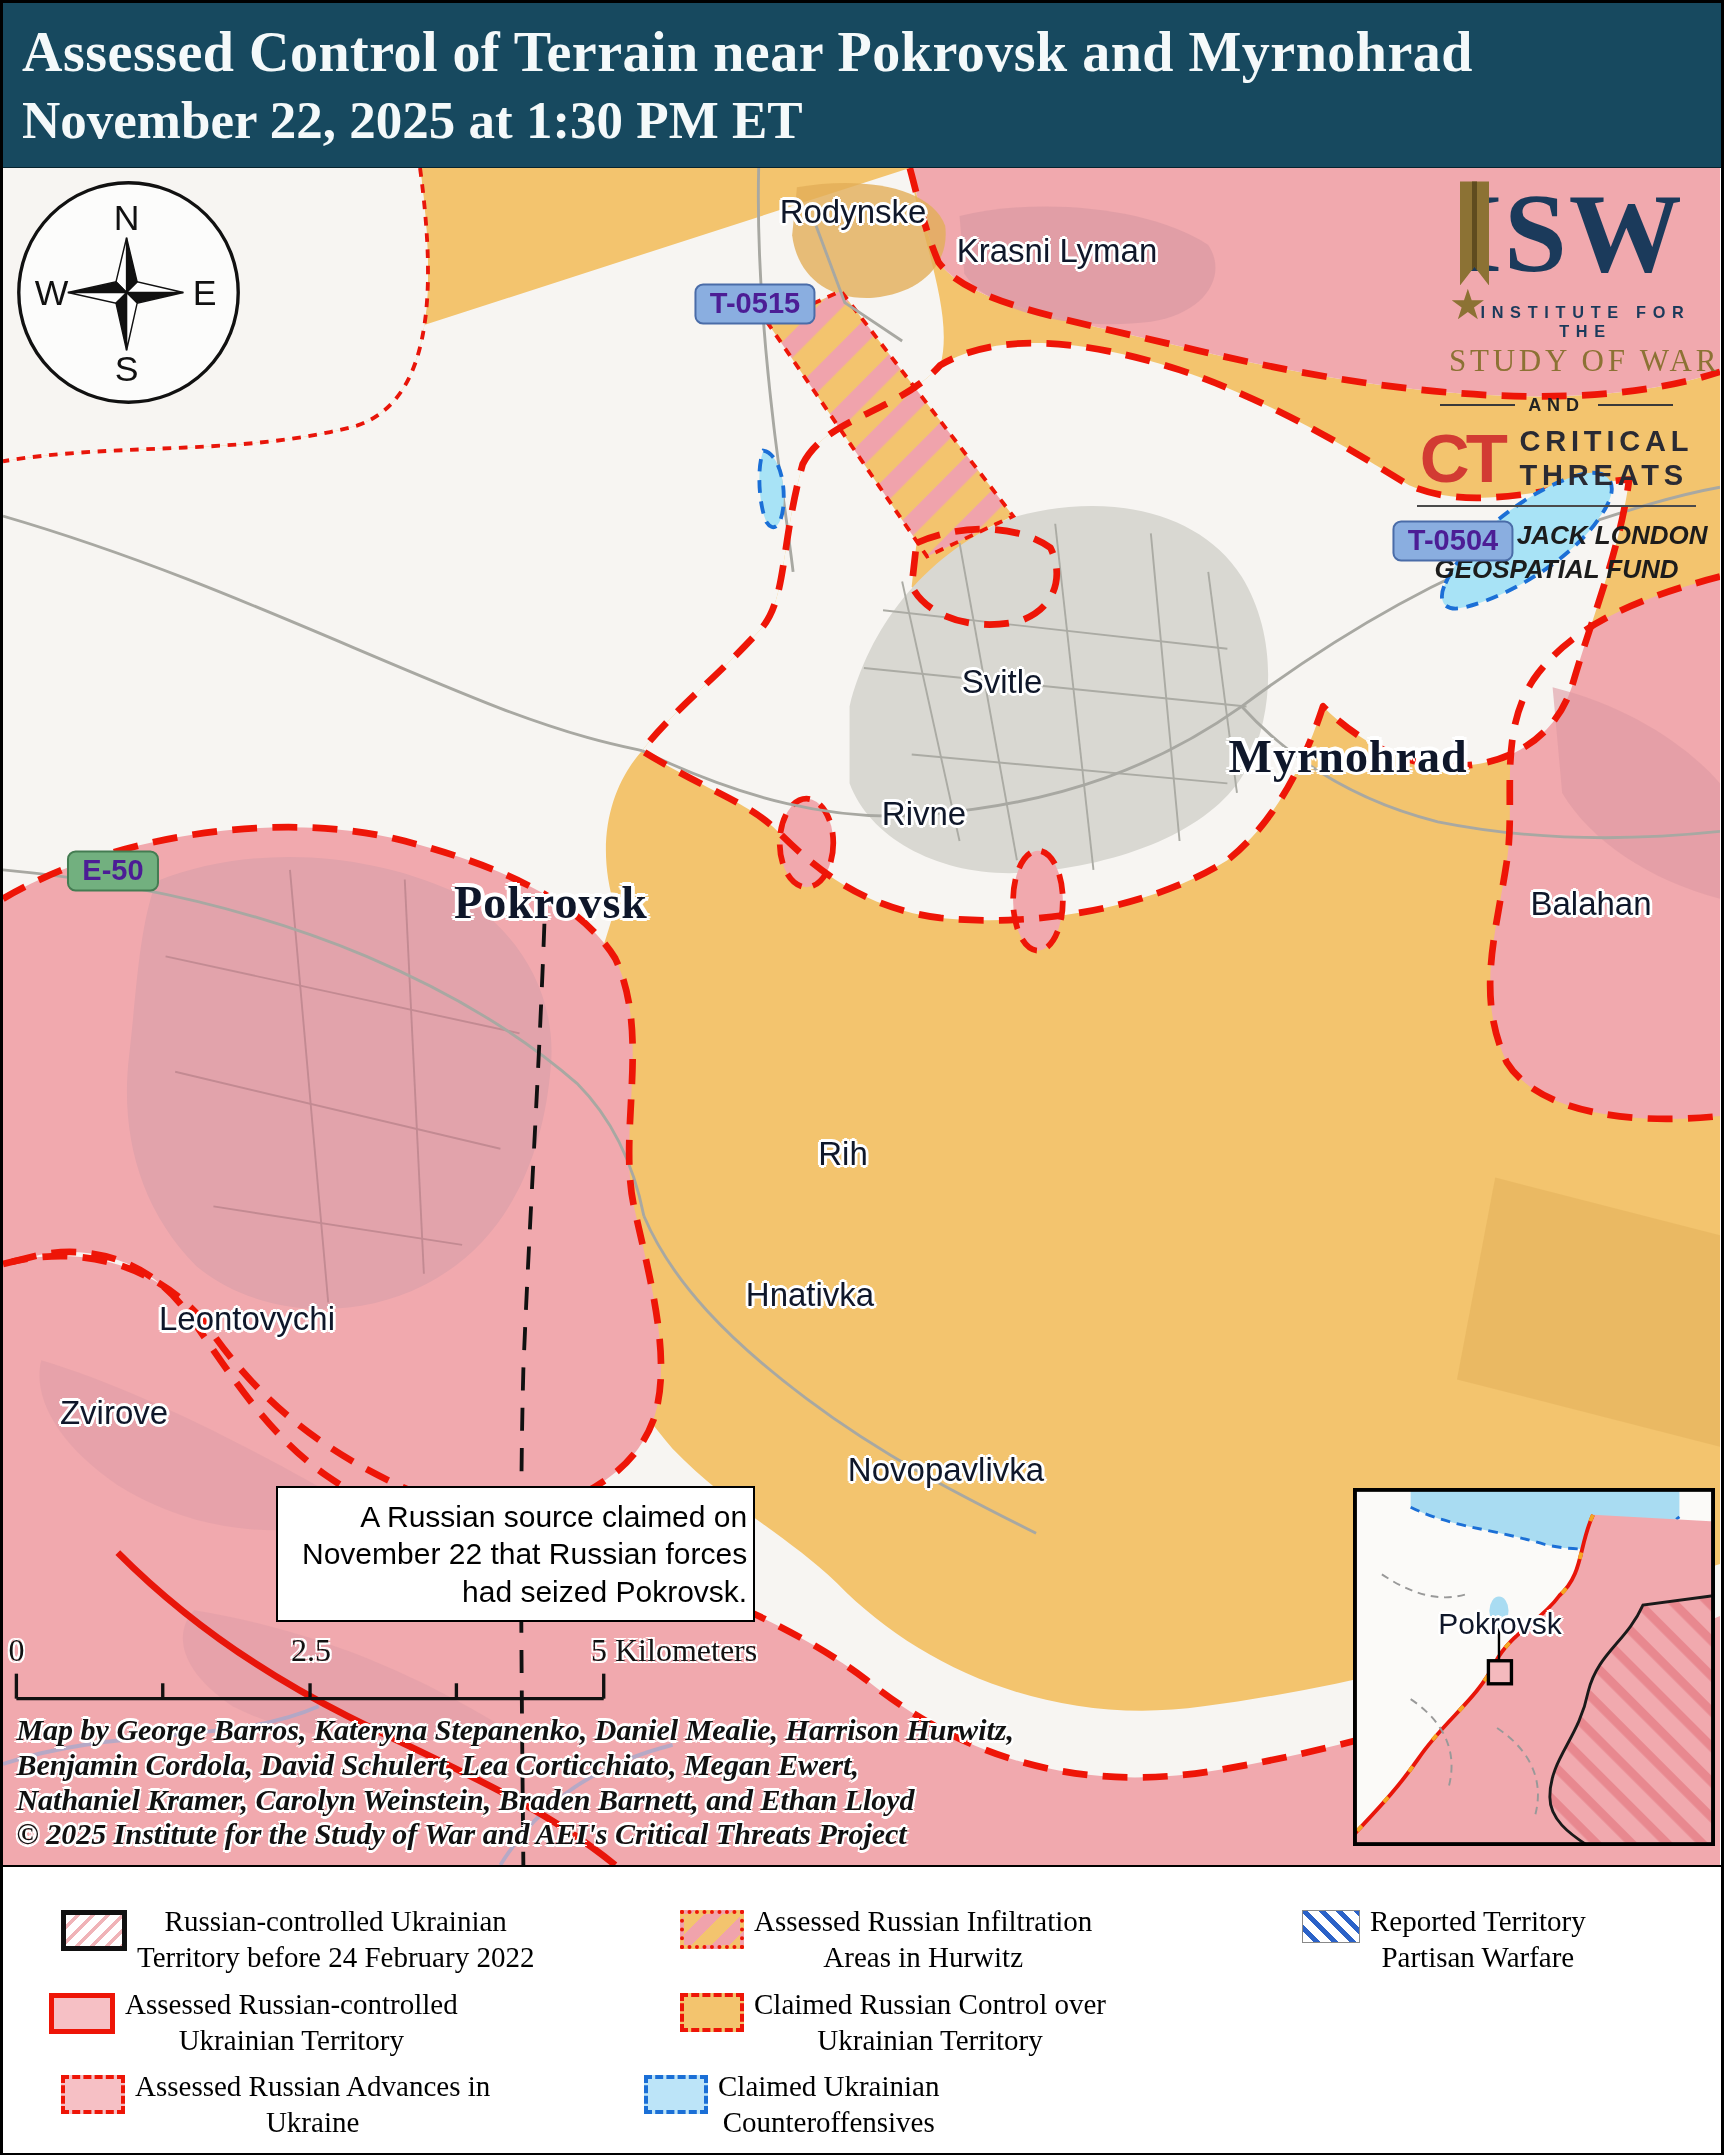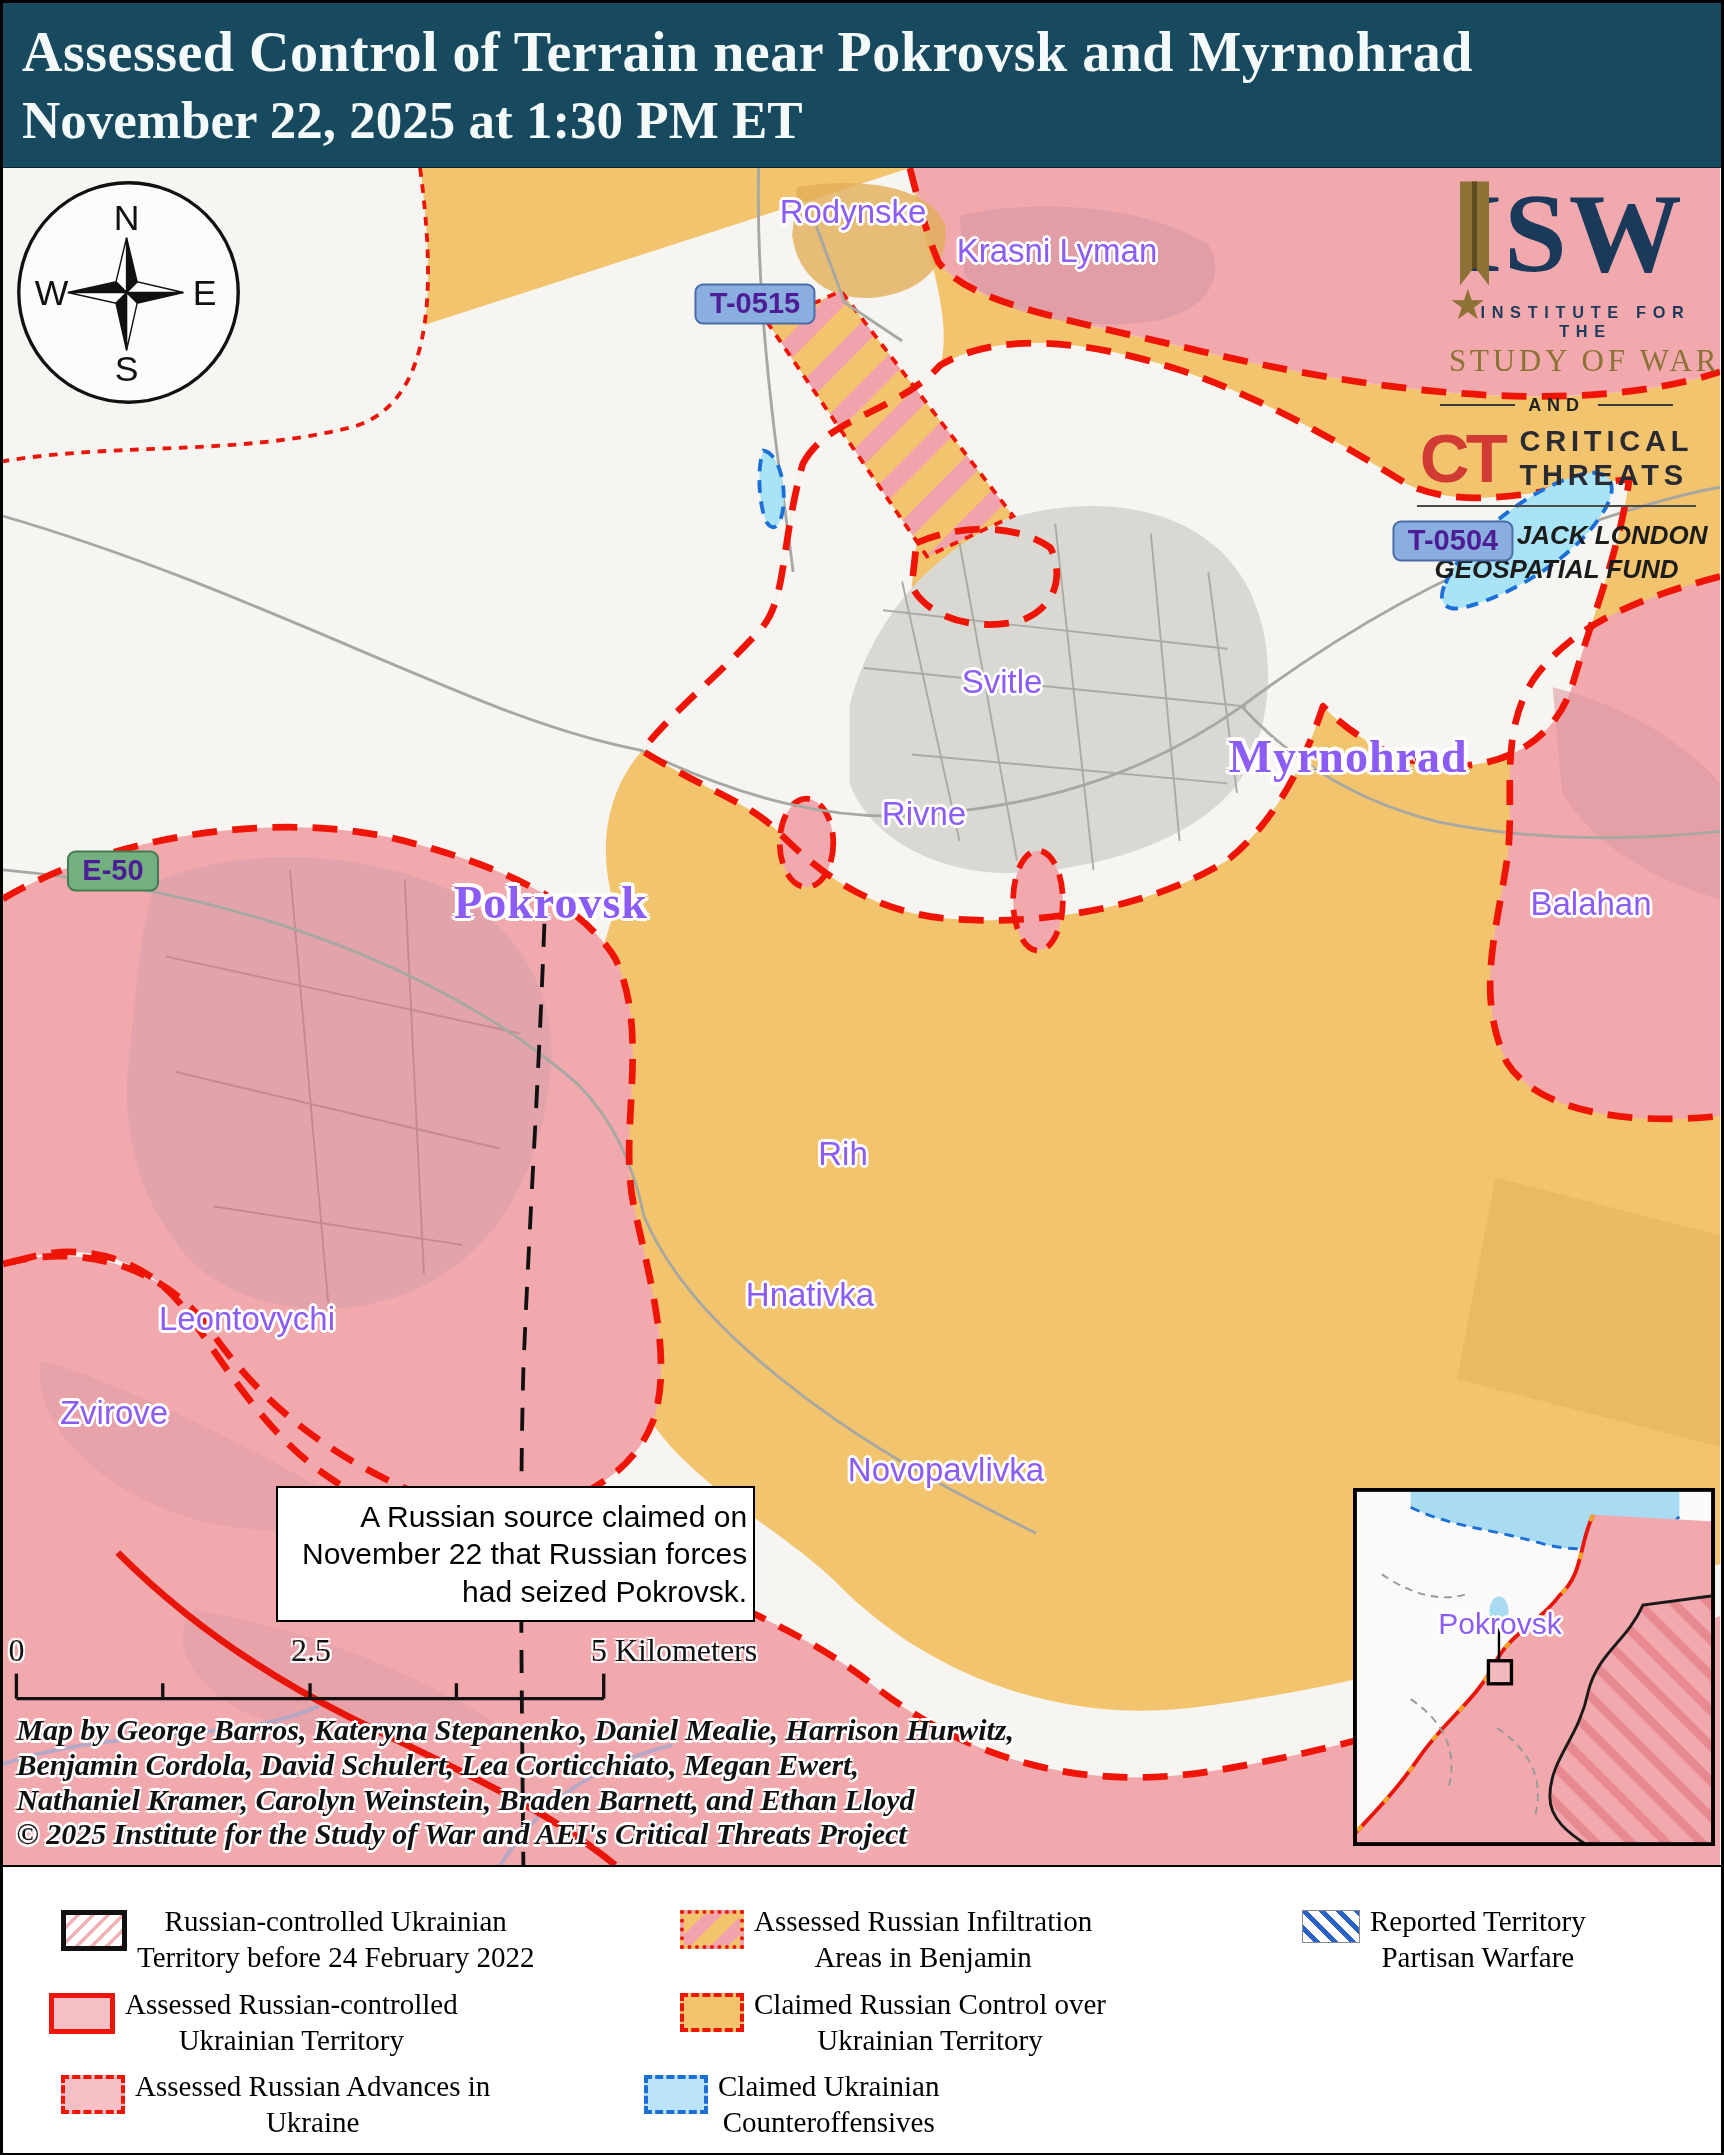--- a/index.html
+++ b/index.html
@@ -6,21 +6,21 @@
   .page{position:relative;width:1724px;height:2156px;background:#fff;border:3.8px solid #000;box-sizing:border-box;overflow:hidden;
         font-family:"Liberation Sans",sans-serif;}
   
   .titlebar{position:absolute;left:0;top:0;width:100%;height:165px;background:#17495F;color:#F4F9FA;
             display:flex;flex-direction:column;justify-content:center;gap:5.8px;padding-left:19px;box-sizing:border-box;border-bottom:1.9px solid #07232e;}
   .titlebar .t1{font:bold 56px "Liberation Serif",serif;letter-spacing:0.5px;}
   .titlebar .t2{font:bold 53px "Liberation Serif",serif;}
   
   .map{position:absolute;left:0;top:165px;width:1717px;height:1697px;overflow:hidden;background:#F7F5F2;}
   .map svg.base{position:absolute;left:0;top:0;z-index:0;}
-  .map-label{position:absolute;transform:translate(-50%,-50%);z-index:2;color:#8b5cf6;white-space:nowrap;
+  .map-label{position:absolute;transform:translate(-50%,-50%);z-index:2;color:#0f172a;white-space:nowrap;
      font:33px "Liberation Sans",sans-serif;
      text-shadow:-1.9px -1.9px 0 #fff,1.9px -1.9px 0 #fff,-1.9px 1.9px 0 #fff,1.9px 1.9px 0 #fff,0 2.9px 0 #fff,0 -2.9px 0 #fff,2.9px 0 0 #fff,-2.9px 0 0 #fff;}
   .map-label.city{font:bold 46px "Liberation Serif",serif;letter-spacing:1px;
      text-shadow:-2.9px -2.9px 0 #fff,2.9px -2.9px 0 #fff,-2.9px 2.9px 0 #fff,2.9px 2.9px 0 #fff,0 3.8px 0 #fff,0 -3.8px 0 #fff,3.8px 0 0 #fff,-3.8px 0 0 #fff;}
   .shield{position:absolute;transform:translate(-50%,-50%);z-index:2;color:#4c1d95;white-space:nowrap;
      font:bold 29px "Liberation Sans",sans-serif;padding:1px 13.4px 2.9px;border-radius:8.6px;}
   .highway-blue{background:#8AAEE0;border:2.9px solid #4A6CA8;}
   .highway-green{background:#72B07F;border:2.9px solid #447C52;}
   
   .note-box{position:absolute;left:273px;top:1318px;width:479px;z-index:3;background:#fff;border:2.9px solid #000;
@@ -321,21 +321,21 @@
         <div class="swatch sw-russian-advances"></div>
         <div class="legend-text">
           <div>Assessed Russian Advances in</div>
           <div>Ukraine</div>
         </div>
       </div>
       <div class="legend-item" style="left: 677px; top: 37px;">
         <div class="swatch sw-infiltration"></div>
         <div class="legend-text">
           <div>Assessed Russian Infiltration</div>
-          <div>Areas in Benjamin</div>
+          <div>Areas in Hurwitz</div>
         </div>
       </div>
       <div class="legend-item" style="left: 677px; top: 120px;">
         <div class="swatch sw-claimed-russian"></div>
         <div class="legend-text">
           <div>Claimed Russian Control over</div>
           <div>Ukrainian Territory</div>
         </div>
       </div>
       <div class="legend-item" style="left: 641px; top: 202px;">

